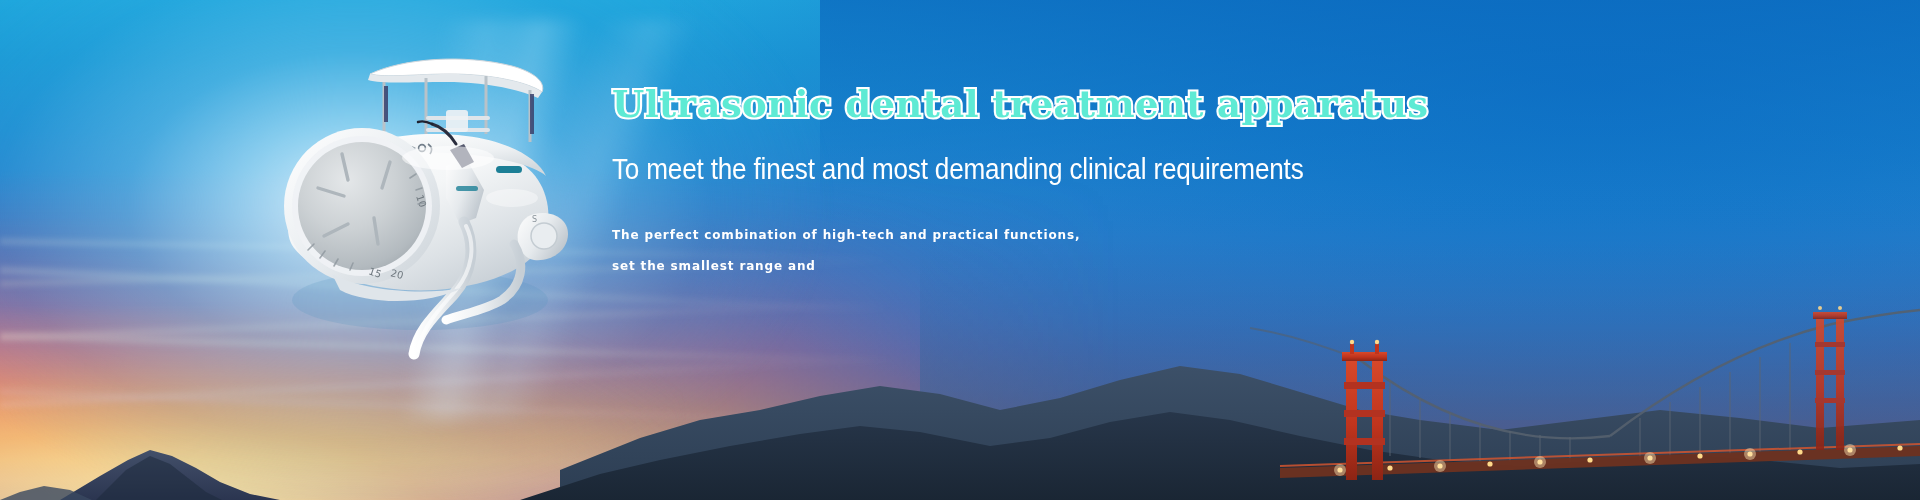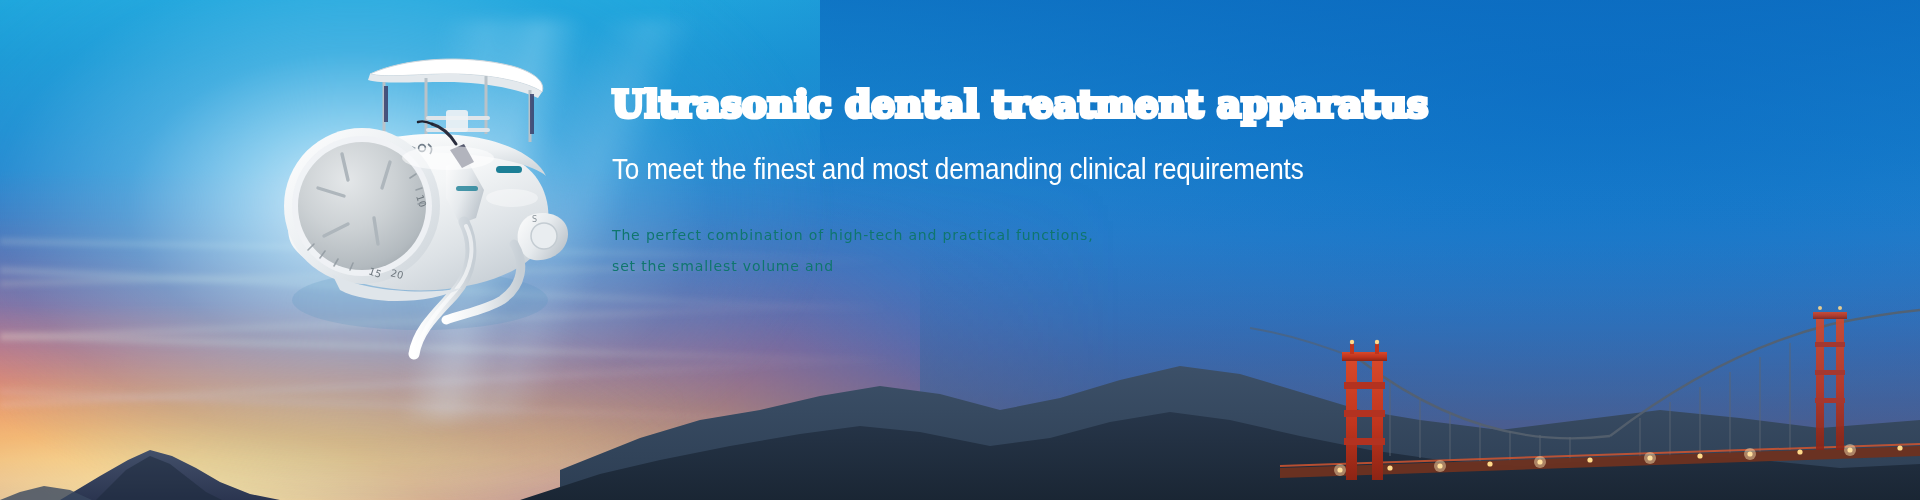--- a/index.html
+++ b/index.html
@@ -205,21 +205,21 @@
     top: 82px;
     width: 700px;
   }
   .headline {
     margin: 0;
     font-family: "DejaVu Serif", serif;
     font-weight: bold;
     font-size: 37px;
     line-height: 44px;
     letter-spacing: 0.4px;
-    color: #ffffff;
+    color: #5eead4;
     -webkit-text-stroke: 4.2px #ffffff;
     paint-order: stroke fill;
     text-shadow:
        0 0 1px #ffffff,
        1px 1px 0 rgba(255,255,255,0.55);
     white-space: nowrap;
   }
   .subhead {
     margin: 26px 0 0 0;
     font-family: "Liberation Sans", sans-serif;
@@ -228,25 +228,25 @@
     line-height: 34px;
     color: #ffffff;
     transform: scaleX(0.90);
     transform-origin: left center;
     letter-spacing: -0.2px;
     white-space: nowrap;
   }
   .bodytext {
     margin: 34px 0 0 0;
     font-family: "DejaVu Sans", sans-serif;
-    font-weight: normal;
-    font-size: 14px;
+    font-weight: bold;
+    font-size: 12px;
     line-height: 31px;
     letter-spacing: 0.85px;
-    color: #0f766e;
+    color: #ffffff;
   }
   .bodytext div { white-space: nowrap; }
 </style>
 </head>
 <body>
 
 <div class="banner">
 
   <div class="sky-base"></div>
   <div class="blue-right"></div>
@@ -513,17 +513,17 @@
     </svg>
   </div>
 
   <div class="copy">
     <h1 class="headline">Ultrasonic dental treatment apparatus</h1>
 
     <p class="subhead">To meet the finest and most demanding clinical requirements</p>
 
     <div class="bodytext">
       <div>The perfect combination of high-tech and practical functions,</div>
-      <div>set the smallest volume and</div>
+      <div>set the smallest range and</div>
     </div>
   </div>
 
 </div>
 
 </body></html>

